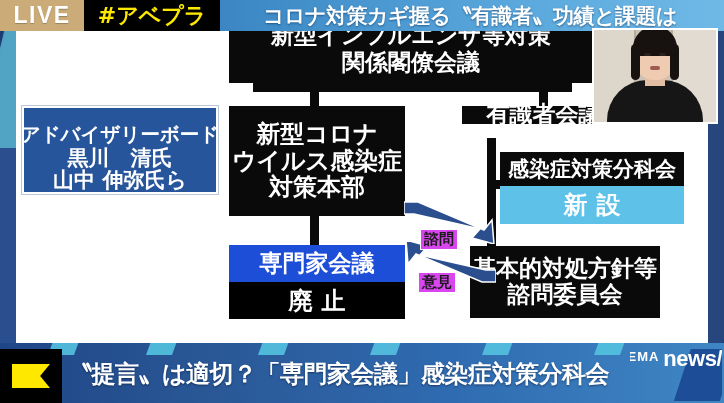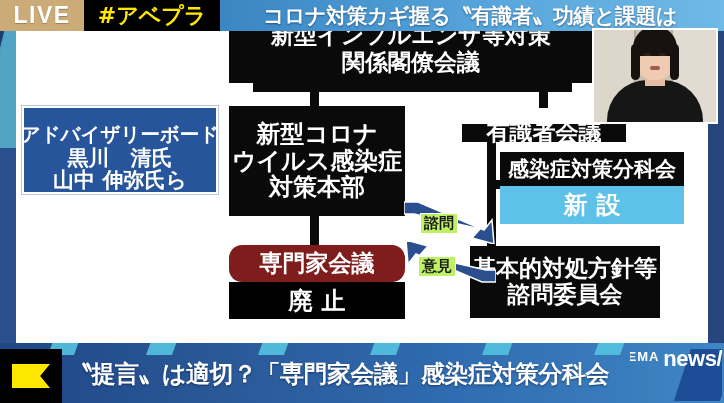--- a/index.html
+++ b/index.html
@@ -134,33 +134,33 @@
   #box-hq .line + .line { margin-top: 2px; }
 
   
   #box-experts {
     left: 229px; top: 245px; width: 176px; height: 74px;
     flex-direction: column; justify-content: flex-start;
     background: transparent;
   }
   #box-experts .hdr {
     width: 100%; height: 37px;
-    background: #7f1d1d; color: #fff; font-weight: bold; font-size: 23px;
-    display: flex; align-items: center; justify-content: center; border-radius: 13px;
+    background: #1d4ed8; color: #fff; font-weight: bold; font-size: 23px;
+    display: flex; align-items: center; justify-content: center;
   }
   #box-experts .status {
     width: 100%; height: 37px;
     background: #000000; color: #ffffff; font-weight: bold; font-size: 24px;
     letter-spacing: 9px; text-indent: 9px;
     display: flex; align-items: center; justify-content: center;
   }
 
   
   #box-yushiki {
-    left: 462px; top: 124px; width: 164px; height: 18px;
+    left: 462px; top: 106px; width: 164px; height: 18px;
     font-size: 23px;
   }
 
   
   #box-subcom {
     left: 500px; top: 152px; width: 184px; height: 72px;
     flex-direction: column; justify-content: flex-start;
     background: transparent;
   }
   #box-subcom .hdr {
@@ -190,29 +190,30 @@
   #c-hq-exp  { left: 310px; top: 214px; width: 9px;   height: 33px; }
   #c-yu-v    { left: 487px; top: 138px; width: 9px;   height: 110px; }
   #c-yu-h    { left: 487px; top: 180px; width: 24px;  height: 9px; }
 
   
   .arrow-wrap { position: absolute; z-index: 22; }
   #arrow-shimon { left: 404px; top: 200px; width: 92px; height: 44px; }
   #arrow-iken   { left: 404px; top: 238px; width: 92px; height: 46px; }
   .arrow-label {
     position: absolute;
-    background: #bef264;
+    background: #d946ef;
     color: #1a1a1a;
     font-weight: bold;
     font-size: 15px;
     padding: 1px 3px;
     line-height: 1.15;
     white-space: nowrap;
     z-index: 26;
     border: 1px solid #ffffff;
+    margin-top: 16px;
   }
   #lbl-shimon { left: 420px; top: 213px; }
   #lbl-iken   { left: 418px; top: 256px; }
 
   
   .video-inset {
     position: absolute;
     left: 592px; top: 28px; width: 126px; height: 96px;
     background: #6e6256;
     border: 2px solid #ffffff;

